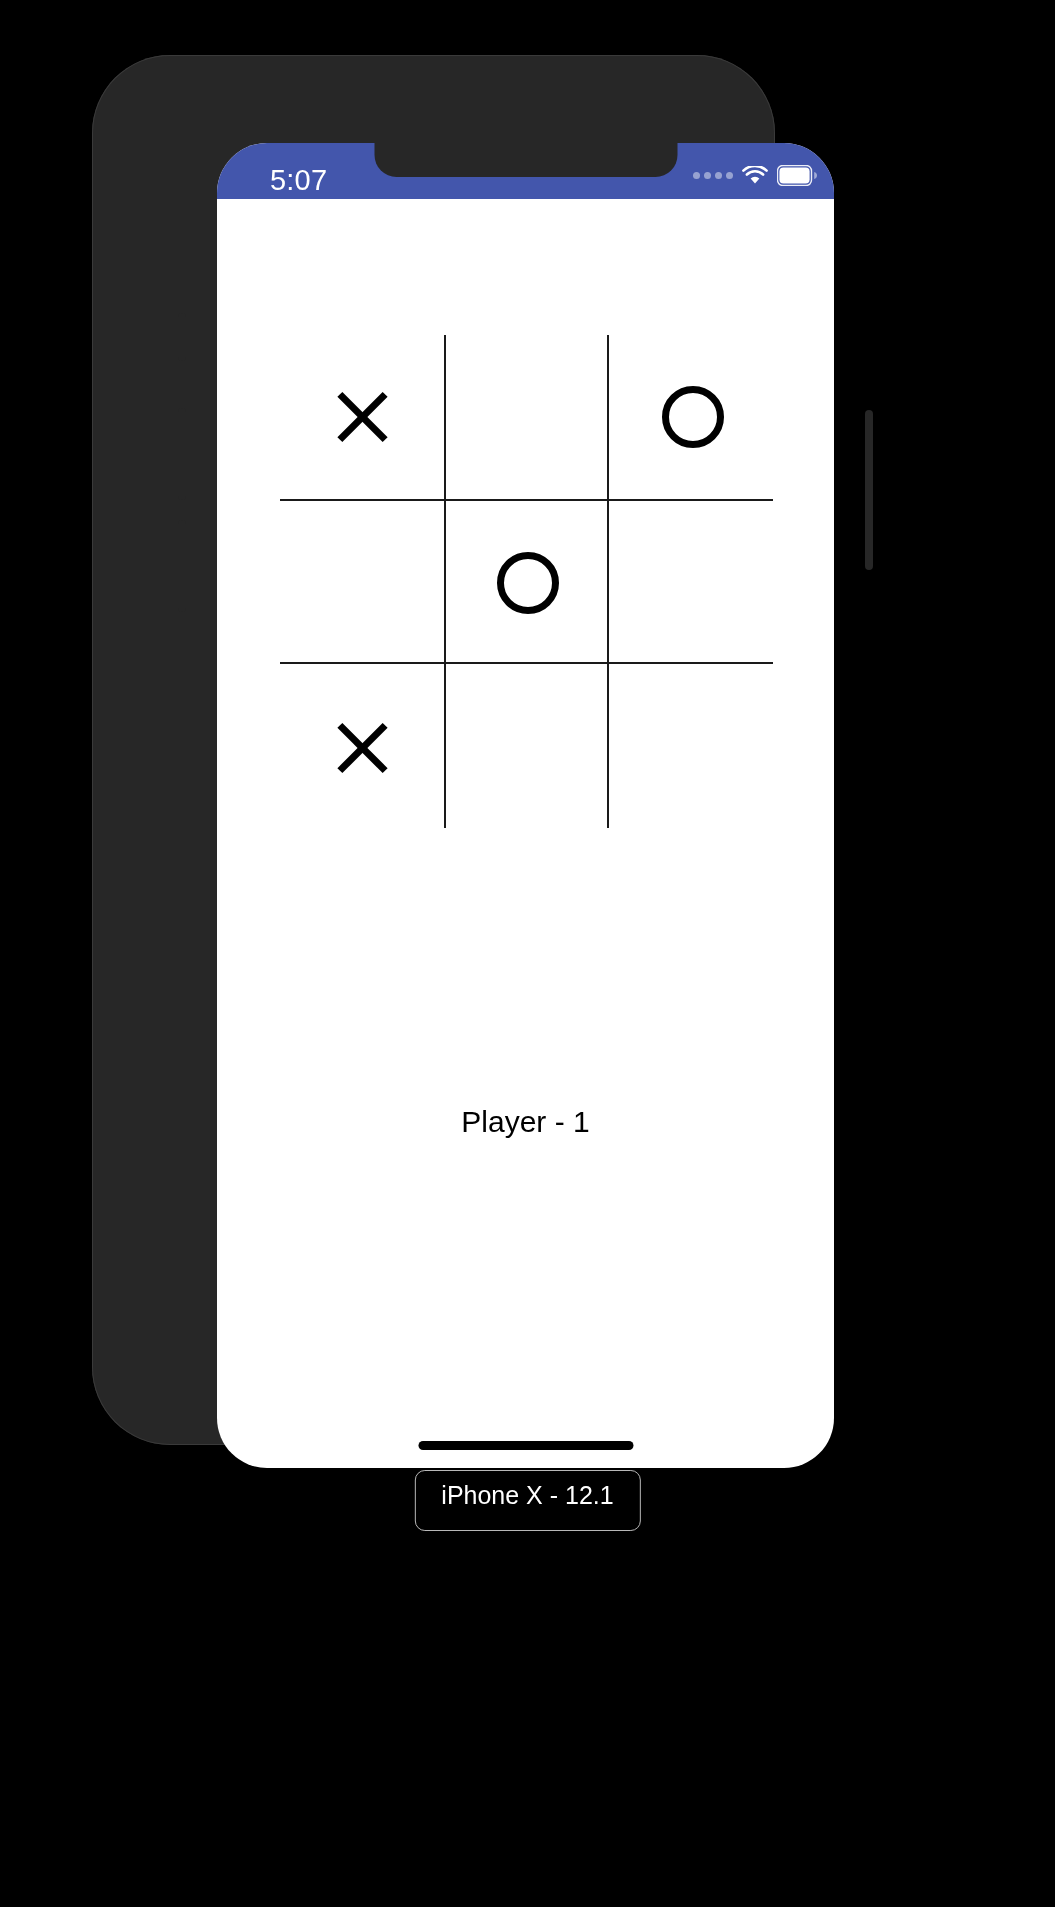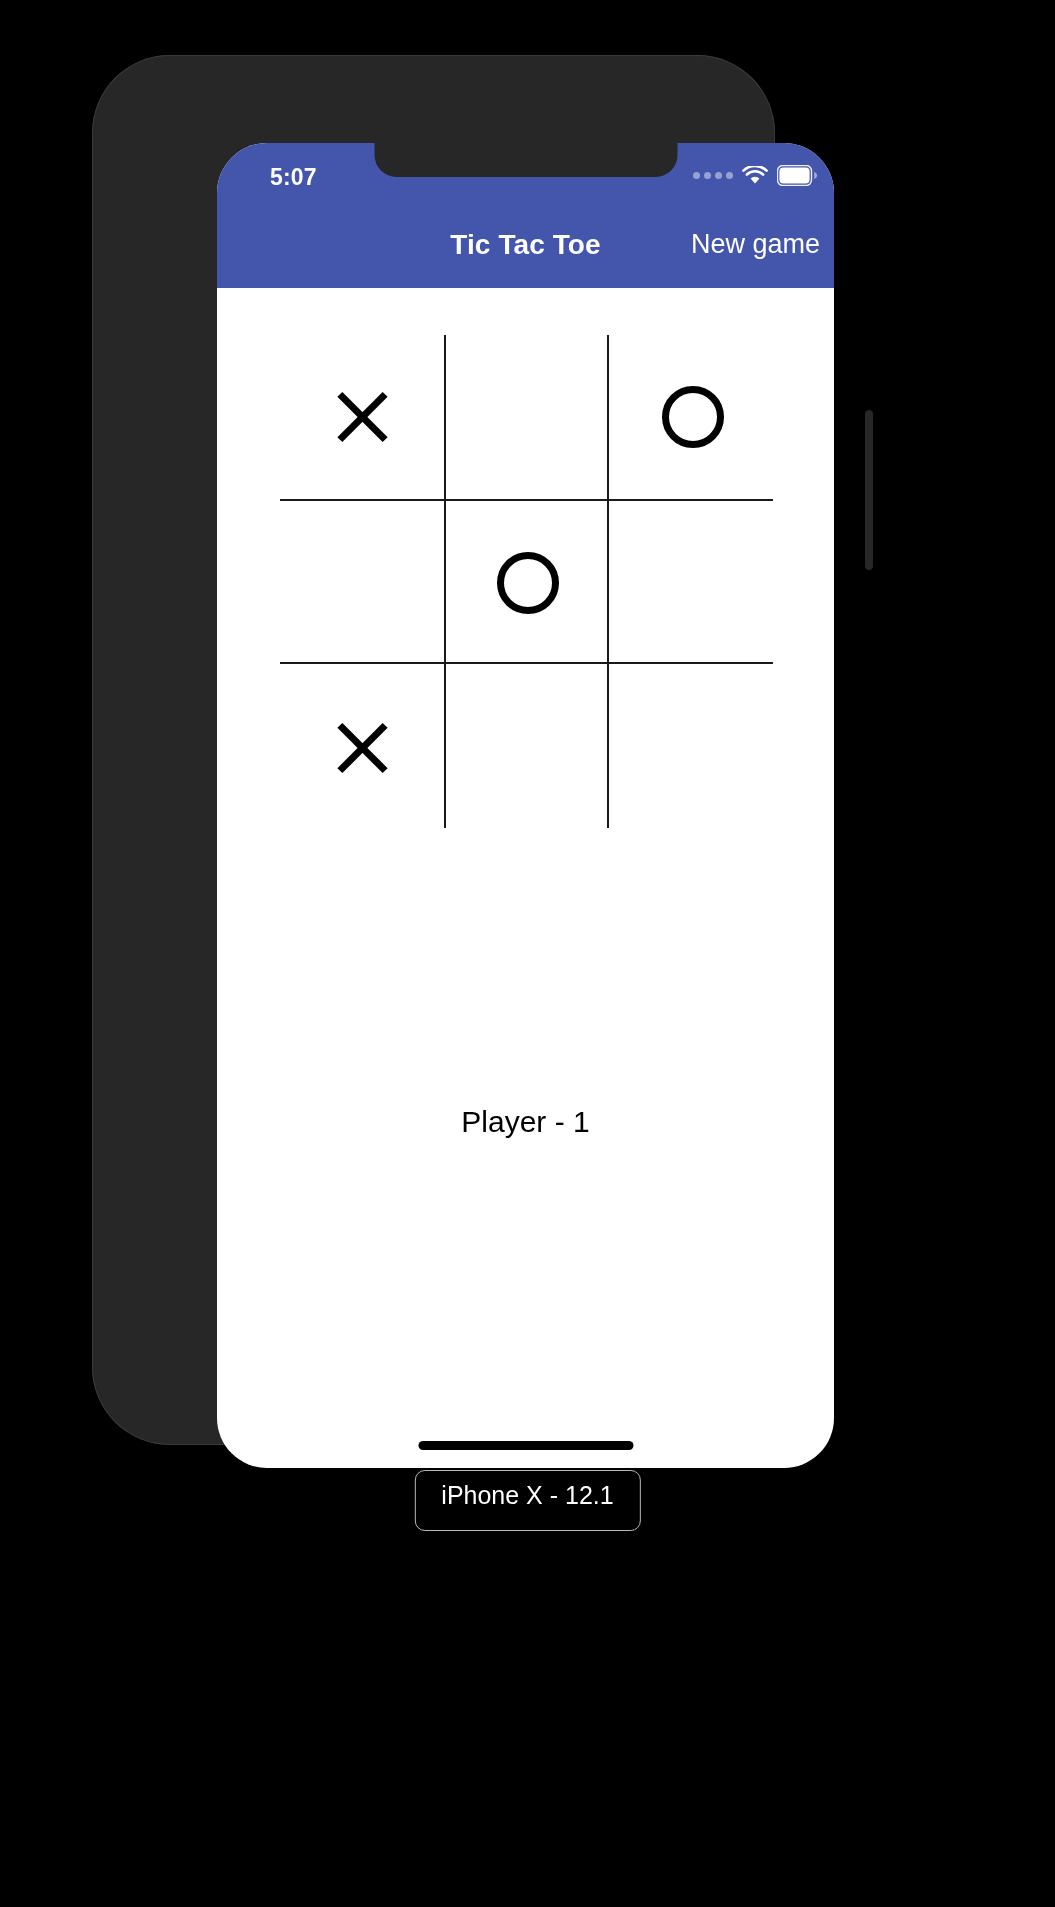--- a/index.html
+++ b/index.html
@@ -66,22 +66,22 @@
     width: 303px;
     height: 44px;
     background: #272727;
     border-radius: 0 0 22px 22px;
   }
   #status-time {
     position: absolute;
     left: 53px;
     top: 23px;
     color: #ffffff;
-    font-size: 23px;
-    font-weight: bold;
+    font-size: 29px;
+    font-weight: normal;
     letter-spacing: 0.2px;
     line-height: 1;
   }
   #status-right {
     position: absolute;
     right: 16px;
     top: 22px;
     display: flex;
     align-items: center;
     gap: 9px;
@@ -254,24 +254,20 @@
         <span>
           <svg id="battery-icon" viewBox="0 0 41 21" xmlns="http://www.w3.org/2000/svg">
             <rect x="0.5" y="0.5" width="34" height="20" rx="5.5" ry="5.5" fill="none" stroke="#ffffff" stroke-width="1.4" opacity="0.9"></rect>
             <rect x="2.4" y="2.4" width="30.2" height="16.2" rx="4" ry="4" fill="#ffffff"></rect>
             <path d="M37.2 7 a3.6 3.6 0 0 1 0 7 Z" fill="#ffffff" opacity="0.5"></path>
           </svg>
         </span>
       </div>
     </div>
 
-    <div id="nav-bar">
-      <div id="nav-title">Tic Tac Toe</div>
-      <button id="new-game-button">New game</button>
-    </div>
 
     <div id="board">
       <div class="grid-line vline" id="vline-1"></div>
       <div class="grid-line vline" id="vline-2"></div>
       <div class="grid-line hline" id="hline-1"></div>
       <div class="grid-line hline" id="hline-2"></div>
 
     <div class="cell" style="left: 0px; top: 0px;">
           <span class="mark-x"></span>
         </div>

